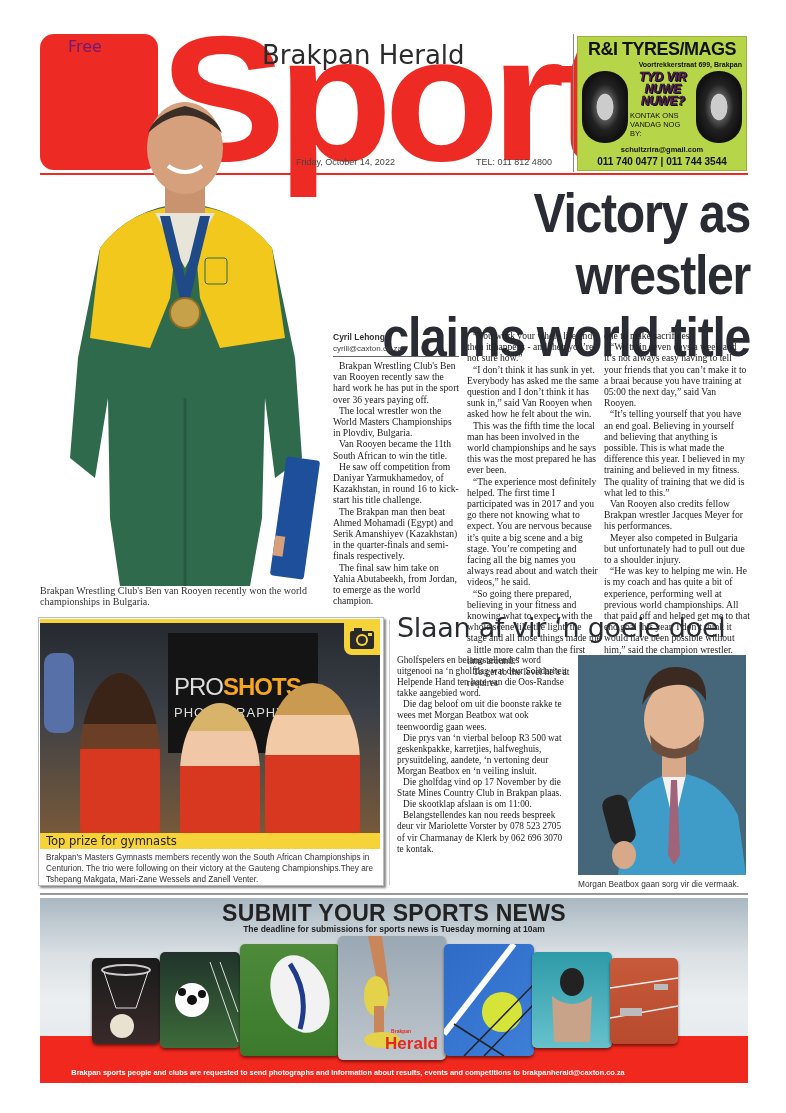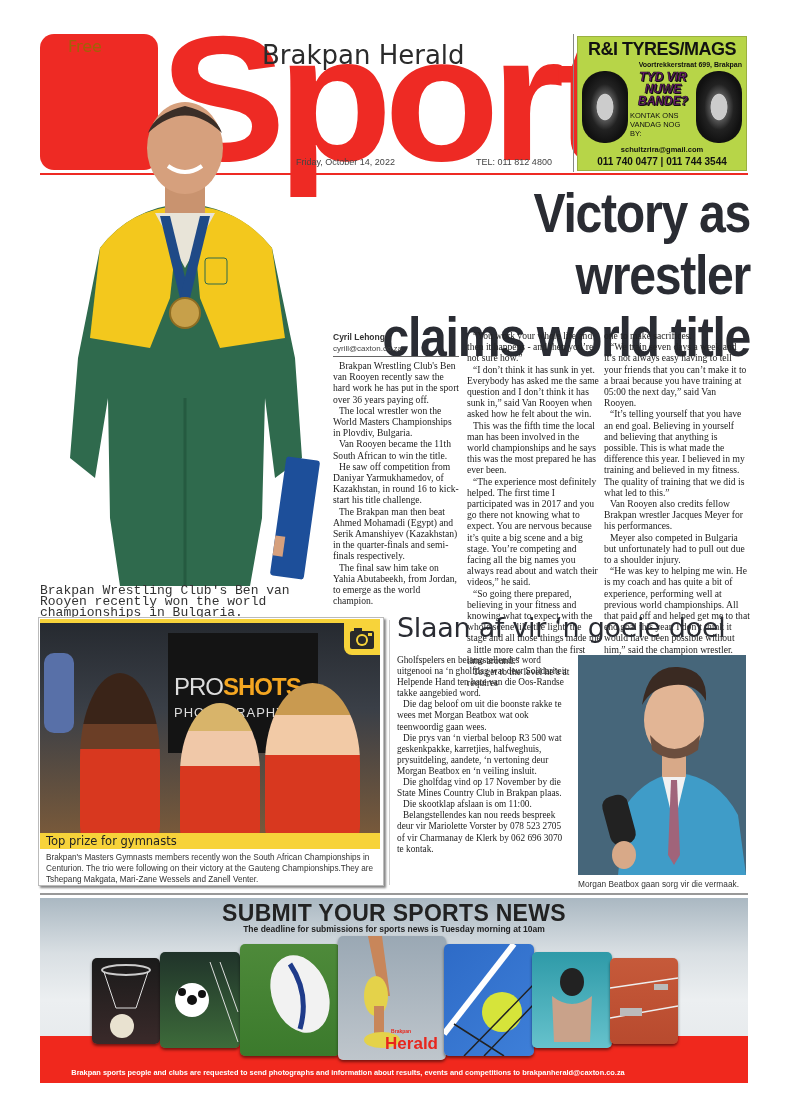--- a/index.html
+++ b/index.html
@@ -1,21 +1,21 @@
 <!DOCTYPE html>
 <html><head>
 <meta charset="utf-8">
 <style>
   html, body { margin: 0; padding: 0; background: #fff; }
   body { width: 786px; height: 1113px; position: relative; overflow: hidden; font-family: "Liberation Serif", serif; color: #222; }
   .abs { position: absolute; }
 
   
   .free-block { left: 40px; top: 34px; width: 118px; height: 136px; background: #ee2a24; border-radius: 14px; }
-  .free-label { left: 68px; top: 37px; color: #a16207; font-family: "DejaVu Sans", sans-serif; font-size: 16px; }
+  .free-label { left: 68px; top: 37px; color: #701a75; font-family: "DejaVu Sans", sans-serif; font-size: 16px; }
   .sport-word { left: 160px; top: 10px; color: #ee2a24; font-family: "Liberation Sans", sans-serif; font-weight: 900; font-size: 178px; letter-spacing: -8px; line-height: 1; transform: scaleX(1.06); transform-origin: left top; }
   .brand-name { left: 262px; top: 40px; font-family: "DejaVu Sans", sans-serif; font-size: 26px; color: #2b2b2b; background: transparent; }
   .issue-date { left: 296px; top: 157px; font-family: "Liberation Sans", sans-serif; font-size: 9px; color: #444; }
   .phone { left: 476px; top: 157px; font-family: "Liberation Sans", sans-serif; font-size: 9px; color: #444; }
   .masthead-rule { left: 40px; top: 173px; width: 708px; height: 2px; background: #ee2a24; }
   .ad-divider { left: 573px; top: 34px; width: 1px; height: 138px; background: #888; }
 
   
   .tyre-ad { left: 577px; top: 36px; width: 170px; height: 135px; background: #b7d548; border: 1px solid #9ab040; box-sizing: border-box; overflow: hidden; }
   .tyre-ad .ad-title { position: absolute; left: 0; width: 100%; top: 2px; text-align: center; font-family: "Liberation Sans", sans-serif; font-weight: 900; font-size: 18px; color: #111; letter-spacing: -0.5px; }
@@ -23,21 +23,21 @@
   .tyre { position: absolute; top: 34px; width: 46px; height: 72px; border-radius: 22px; background: radial-gradient(ellipse at 50% 50%, #ccc 0 25%, #555 27%, #222 45%, #111 70%); }
   .tyre.left { left: 4px; } .tyre.right { right: 4px; }
   .ad-headline { position: absolute; left: 52px; width: 66px; top: 34px; text-align: center; font-family: "Liberation Sans", sans-serif; font-weight: 900; font-style: italic; font-size: 12px; line-height: 12px; color: #701a75; -webkit-text-stroke: 0.6px #111; text-shadow: 1px 1px 0 #111; }
   .ad-contact { position: absolute; left: 52px; width: 66px; top: 74px; text-align: left; font-family: Liberation Sans, sans-serif; font-size: 7.5px; line-height: 9px; color: #111; }
   .ad-email { position: absolute; width: 100%; top: 108px; text-align: center; font-family: "Liberation Sans", sans-serif; font-weight: 700; font-size: 7.5px; color: #111; }
   .ad-phones { position: absolute; width: 100%; top: 119px; text-align: center; font-family: "Liberation Sans", sans-serif; font-weight: 900; font-size: 10px; color: #111; }
 
   
   .headline { left: 290px; top: 182px; width: 460px; text-align: right; font-family: "Liberation Sans", sans-serif; font-weight: 700; font-size: 56px; line-height: 62px; color: #2a2c33; letter-spacing: -1.5px; transform: scaleX(0.86); transform-origin: right top; }
   .wrestler-photo { left: 40px; top: 98px; width: 290px; height: 488px; }
-  .photo-caption { left: 40px; top: 585px; width: 290px; font-family: Liberation Mono, monospace; font-size: 13px; line-height: 11px; color: #333; }
+  .photo-caption { left: 40px; top: 585px; width: 290px; font-family: Liberation Serif, serif; font-size: 10px; line-height: 11px; color: #333; }
   .byline-name { left: 333px; top: 332px; font-family: "Liberation Sans", sans-serif; font-weight: 700; font-size: 8.5px; color: #333; }
   .byline-email { left: 333px; top: 344px; font-family: "Liberation Sans", sans-serif; font-size: 8px; color: #444; }
   .byline-rule { left: 333px; top: 356px; width: 126px; height: 1px; background: #666; }
   .col { font-size: 9.6px; line-height: 11.2px; color: #222; text-align: left; }
   .col p { margin: 0; text-indent: 6px; }
   .col1 { left: 333px; top: 360px; width: 128px; }
   .col2 { left: 467px; top: 330px; width: 134px; }
   .col3 { left: 604px; top: 330px; width: 146px; }
 
   
@@ -84,21 +84,21 @@
 <div class="abs ad-divider"></div>
 
 <div class="abs tyre-ad">
   <div class="ad-title">R&amp;I TYRES/MAGS</div>
   <div class="ad-address">Voortrekkerstraat 699, Brakpan</div>
   <div class="tyre left"></div>
   <div class="tyre right"></div>
   <div class="ad-headline">
     <div>TYD VIR</div>
     <div>NUWE</div>
-    <div>BANDE?</div>
+    <div>NUWE?</div>
   </div>
   <div class="ad-contact">
     <div>KONTAK ONS</div>
     <div>VANDAG NOG</div>
     <div>BY:</div>
   </div>
   <div class="ad-email">schultzrira@gmail.com</div>
   <div class="ad-phones">011 740 0477 | 011 744 3544</div>
 </div>
 

